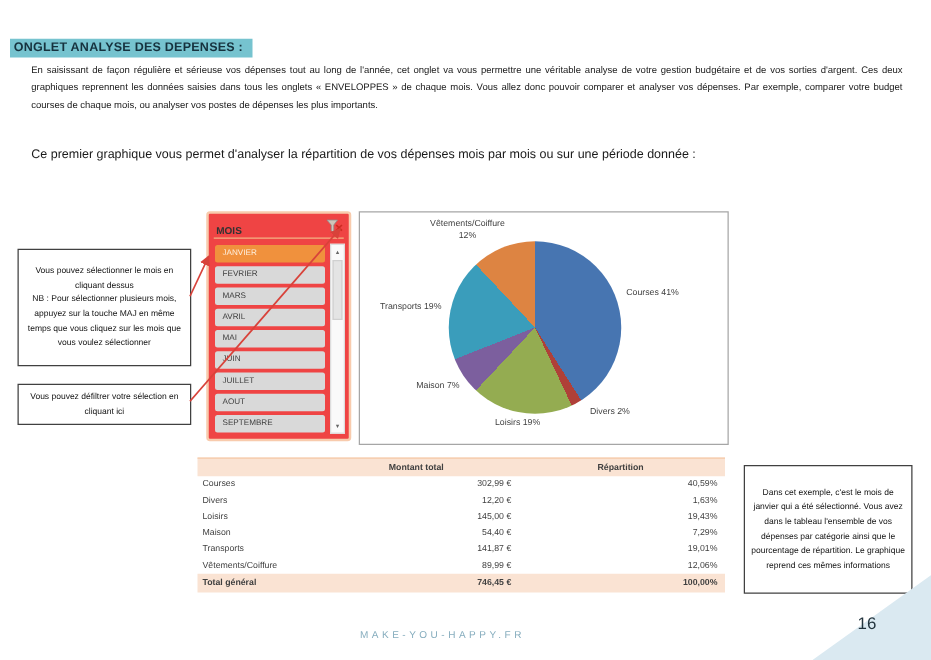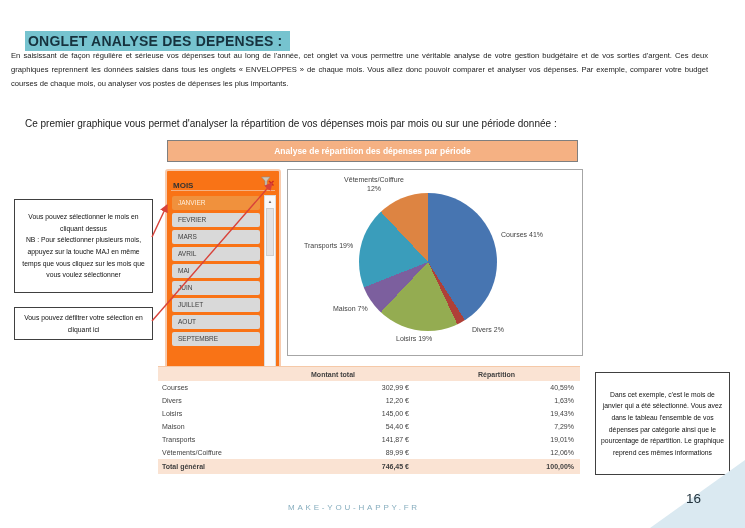--- a/index.html
+++ b/index.html
@@ -1,31 +1,31 @@
 <!DOCTYPE html>
 <html><head>
 <meta charset="utf-8">
 <style>
   * { box-sizing: border-box; margin: 0; padding: 0; }
   html,body { background:#ffffff; }
   body { font-family: "Liberation Sans", sans-serif; }
   .page { position: relative; width: 745px; height: 528px; background:#ffffff; overflow:hidden; }
 
-  .title-bar { position:absolute; left:25px; top:31px; background:#76C3CF; color:#16323E;
-    font-size:14px; font-weight:bold; padding:2px 8px 2px 3px; letter-spacing:.2px; }
-  .intro { position:absolute; left:11px; top:49px; width:697px; font-size:7.6px; line-height:14.2px;
+  .title-bar { position:absolute; left:8px; top:31px; background:#76C3CF; color:#16323E;
+    font-size:10px; font-weight:bold; padding:2px 8px 2px 3px; letter-spacing:.2px; }
+  .intro { position:absolute; left:25px; top:49px; width:697px; font-size:7.6px; line-height:14.2px;
     color:#1a1a1a; text-align:justify; }
   .caption { position:absolute; left:25px; top:118px; width:697px; font-size:10px; color:#1a1a1a; }
 
   .banner { position:absolute; left:167px; top:140px; width:411px; height:22px; background:#F5B183;
     border:1px solid #7F7F7F; color:#ffffff; font-weight:bold; font-size:8.5px; text-align:center;
     line-height:20px; }
 
   
-  .slicer { position:absolute; left:165px; top:169px; width:116px; height:212px; background:#f97316;
+  .slicer { position:absolute; left:165px; top:169px; width:116px; height:184px; background:#ef4444;
     border:2px solid #F8CBAD; border-radius:3px; }
   .slicer-head { position:absolute; left:4px; right:4px; top:3px; height:17px;
     border-bottom:1px solid #F4B183; }
   .slicer-title { font-size:8px; font-weight:bold; color:#333; line-height:15px; padding-left:2px; }
   .clear-filter { position:absolute; right:0; top:1px; width:14px; height:13px; cursor:pointer; }
   .month-list { position:absolute; left:5px; top:25px; width:88px; }
   .month-item { width:88px; height:14px; margin-bottom:3px; border-radius:2px; background:#D9D9D9;
     color:#404040; font-size:6.5px; line-height:14px; padding-left:6px; cursor:pointer; }
   .month-item.selected { background:#F0913D; color:#FDEEDC; }
   .scrollbar { position:absolute; right:3px; top:24px; bottom:4px; width:12px; background:#FAFAFA;
@@ -75,21 +75,20 @@
 </style>
 </head>
 <body>
 
 <div class="page">
 
   <div class="title-bar">ONGLET ANALYSE DES DEPENSES :</div>
   <p class="intro">En saisissant de façon régulière et sérieuse vos dépenses tout au long de l'année, cet onglet va vous permettre une véritable analyse de votre gestion budgétaire et de vos sorties d'argent. Ces deux graphiques reprennent les données saisies dans tous les onglets « ENVELOPPES » de chaque mois. Vous allez donc pouvoir comparer et analyser vos dépenses. Par exemple, comparer votre budget courses de chaque mois, ou analyser vos postes de dépenses les plus importants.</p>
   <p class="caption">Ce premier graphique vous permet d'analyser la répartition de vos dépenses mois par mois ou sur une période donnée :</p>
 
-  <div class="banner">Analyse de répartition des dépenses par période</div>
 
   <div class="slicer">
     <div class="slicer-head">
       <span class="slicer-title">MOIS</span>
       <span class="clear-filter">
         <svg width="14" height="13" viewBox="0 0 14 13">
           <polygon points="0.5,1 9,1 6,5 6,11 4,9.5 4,5" fill="#CFC6BA" stroke="#8C8C8C" stroke-width="0.6"></polygon>
           <line x1="8" y1="5" x2="12.5" y2="9.5" stroke="#CC2B22" stroke-width="1.4"></line>
           <line x1="12.5" y1="5" x2="8" y2="9.5" stroke="#CC2B22" stroke-width="1.4"></line>
         </svg>

